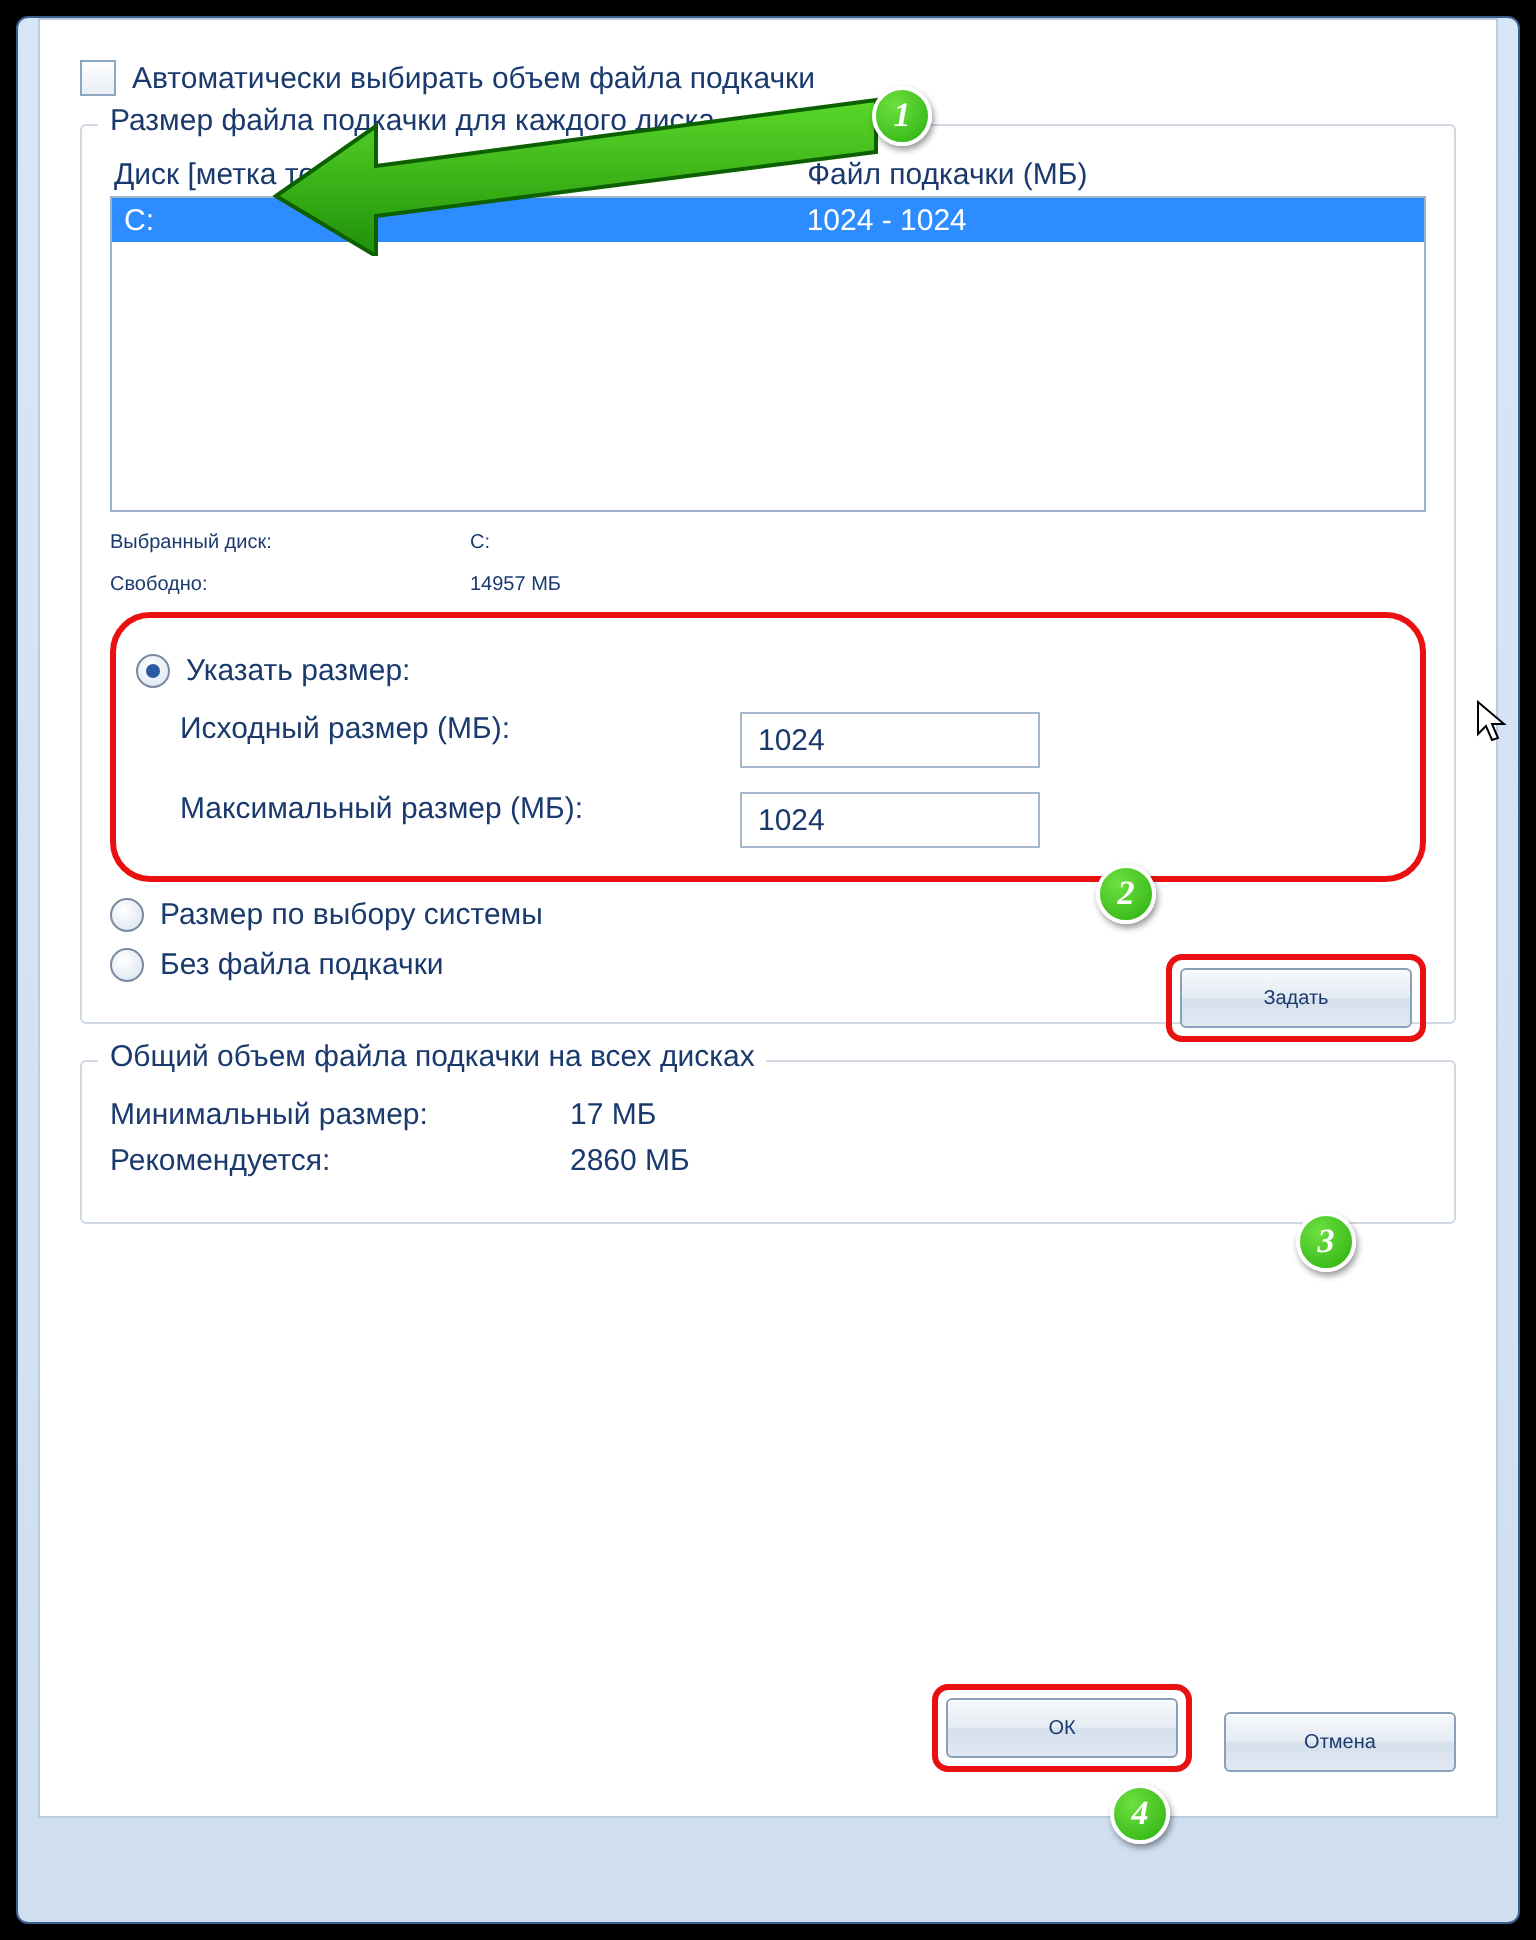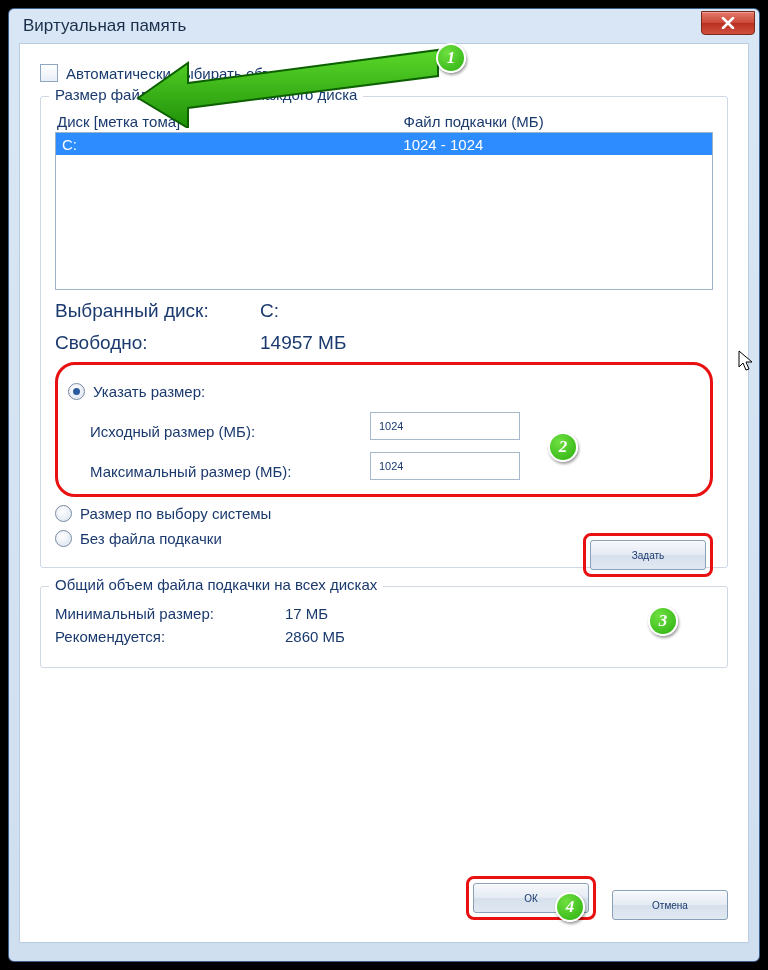--- a/index.html
+++ b/index.html
@@ -100,22 +100,21 @@
     padding: 0 6px;
   }
   .list-row.selected {
     background: #2d8cff;
     color: #fff;
   }
   .list-row .c1 { width: 53%; }
   .info-row {
     display: flex;
     margin-top: 10px;
-    font-size: 19px;
-    gap: 25px;
+    font-size: 10px;
   }
   .info-row .lbl { width: 180px; }
   .red-box {
     border: 3px solid #e81010;
     border-radius: 20px;
     padding: 10px 14px 14px 10px;
     margin-top: 8px;
     position: relative;
   }
   .radio-row {
@@ -133,30 +132,30 @@
     cursor:pointer;
   }
   .radio.checked::after {
     content:"";
     width:7px; height:7px;
     background:#2a5aa0;
     border-radius:50%;
   }
   .size-row {
     display:flex;
-    align-items:flex-end;
+    align-items:flex-start;
     margin: 12px 0 0 22px;
   }
   .size-row .lbl { width: 280px; }
   .textbox {
     width: 150px;
     height: 28px;
     border: 1px solid #a5b8cc;
     padding: 2px 8px;
-    font-size: 11px;
+    font-size: 15px;
     background: #fff;
     color: #1a3a6e;
     font-family: inherit;
   }
   .options-below {
     position: relative;
   }
   .set-btn-wrap {
     position: absolute;
     right: 0;
@@ -224,28 +223,20 @@
     position:absolute;
     right: 14px;
     top: 350px;
     z-index: 60;
   }
 </style>
 </head>
 <body>
 
 <div class="window-outer">
-  <div class="titlebar">
-    <span class="titlebar-text">Виртуальная память</span>
-    <div class="close-btn">
-      <svg width="14" height="12" viewBox="0 0 14 12">
-        <path d="M2 1 L12 11 M12 1 L2 11" stroke="#fff" stroke-width="2.5" stroke-linecap="round"></path>
-      </svg>
-    </div>
-  </div>
 
   <div class="content">
 
     <div class="checkbox-row">
       <div class="checkbox"></div>
       <span>Автоматически выбирать объем файла подкачки</span>
     </div>
 
     <div class="groupbox">
       <div class="group-legend">Размер файла подкачки для каждого диска</div>

